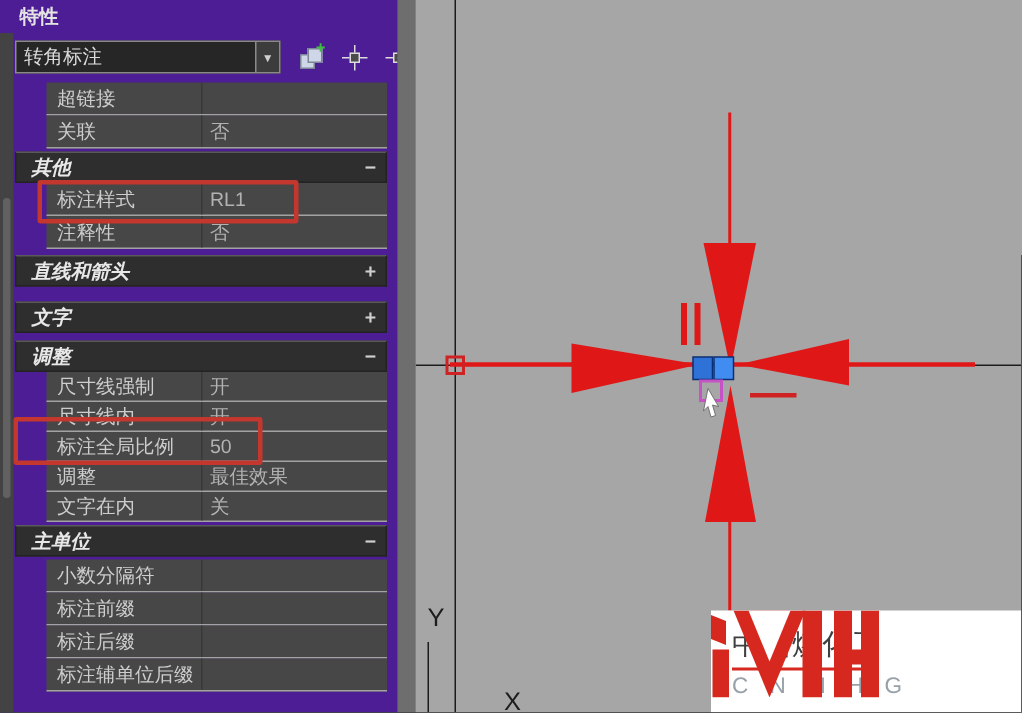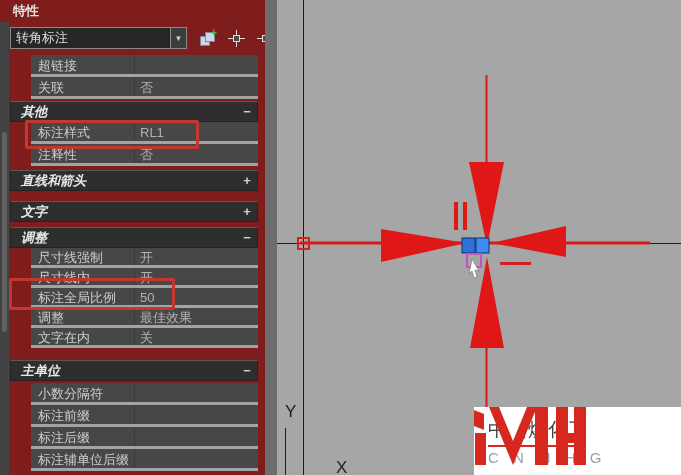--- a/index.html
+++ b/index.html
@@ -1,40 +1,40 @@
 <!DOCTYPE html>
 <html><head>
 <meta charset="utf-8">
 <style>
   html,body{margin:0;padding:0;background:#222;}
   #app{position:relative;width:681px;height:475px;overflow:hidden;
        font-family:"Liberation Sans","DejaVu Sans",sans-serif;
        background:#4b4b4b;}
 
   
-  .panel{position:absolute;left:0;top:0;width:265px;height:475px;background:#7f1d1d;overflow:hidden;}
+  .panel{position:absolute;left:0;top:0;width:265px;height:475px;background:#4c1d95;overflow:hidden;}
   .panel-title{position:absolute;left:13px;top:2px;font-size:13px;font-weight:bold;color:#e3e3e3;}
   .left-track{position:absolute;left:0;top:22px;width:9px;height:453px;background:#434343;}
   .scroll-thumb{position:absolute;left:2px;top:110px;width:5px;height:200px;background:#616161;border-radius:3px;}
 
   .toolbar{position:absolute;left:10px;top:31px;height:14px;display:flex;align-items:center;}
   .dropdown{display:flex;width:177px;height:22px;box-sizing:border-box;border:1px solid #8a8a8a;background:#262626;}
   .dropdown-value{flex:1;color:#dcdcdc;font-size:13px;line-height:20px;padding-left:5px;overflow:hidden;white-space:nowrap;}
   .dropdown-arrow{width:15px;background:#3c3c3c;border-left:1px solid #8a8a8a;color:#cfcfcf;font-size:8px;
                   display:flex;align-items:center;justify-content:center;}
   .tb-icon{position:relative;width:17px;height:17px;margin-left:12px;}
   .sq{position:absolute;width:8px;height:8px;background:#cfd6e8;border:1px solid #7d8699;}
   .plus{position:absolute;right:-1px;top:-4px;color:#3fbf3f;font-size:11px;font-weight:bold;}
   .cross-v{position:absolute;left:8px;top:0;width:1px;height:17px;background:#dcdcdc;}
   .cross-h{position:absolute;left:0;top:8px;width:17px;height:1px;background:#dcdcdc;}
   .cross-c{position:absolute;left:5px;top:5px;width:5px;height:5px;border:1px solid #dcdcdc;background:#4b4b4b;}
 
   .grid{position:absolute;left:0;top:55px;width:265px;}
   .prow{display:flex;box-sizing:border-box;margin-left:31px;width:227px;height:22px;
-        background:#474747;border-bottom:3px solid #a3a3a3;font-size:13px;line-height:21px;justify-content:flex-end;}
+        background:#474747;border-bottom:1px solid #a3a3a3;font-size:13px;line-height:21px;justify-content:flex-end;}
   .prow.h20{height:20px;line-height:19px;}
   .prow .lbl{width:104px;color:#cdcdcd;padding-left:7px;box-sizing:border-box;
              border-right:1px solid #393939;overflow:hidden;white-space:nowrap;}
   .prow .val{flex:1;color:#b2b2b2;padding-left:5px;overflow:hidden;white-space:nowrap;}
   .shead{display:flex;box-sizing:border-box;margin-left:10px;width:248px;height:21px;background:#2e2e2e;
          border:1px solid #232323;border-top-color:#5a5a5a;font-size:13px;line-height:19px;}
   .shead .st{flex:1;color:#e8e8e8;font-weight:bold;padding-left:10px;font-style:italic;}
   .shead .toggle{width:20px;color:#cfcfcf;text-align:center;font-weight:bold;}
   .hilite{position:absolute;border:3px solid #c4372e;border-radius:2px;pointer-events:none;}
   #hl-style{left:25px;top:120px;width:168px;height:23px;}
@@ -142,21 +142,21 @@
       </div>
       <div class="prow h20">
         <div class="lbl">调整</div>
         <div class="val">最佳效果</div>
       </div>
       <div class="prow h20">
         <div class="lbl">文字在内</div>
         <div class="val">关</div>
       </div>
 
-      <div class="shead" style="margin-top:12px;">
+      <div class="shead" style="margin-top:2px;">
         <div class="st">主单位</div>
         <div class="toggle">−</div>
       </div>
       <div class="prow" style="margin-top:2px;flex-direction:column;">
         <div class="lbl">小数分隔符</div>
         <div class="val">.</div>
       </div>
       <div class="prow">
         <div class="lbl">标注前缀</div>
         <div class="val"></div>

